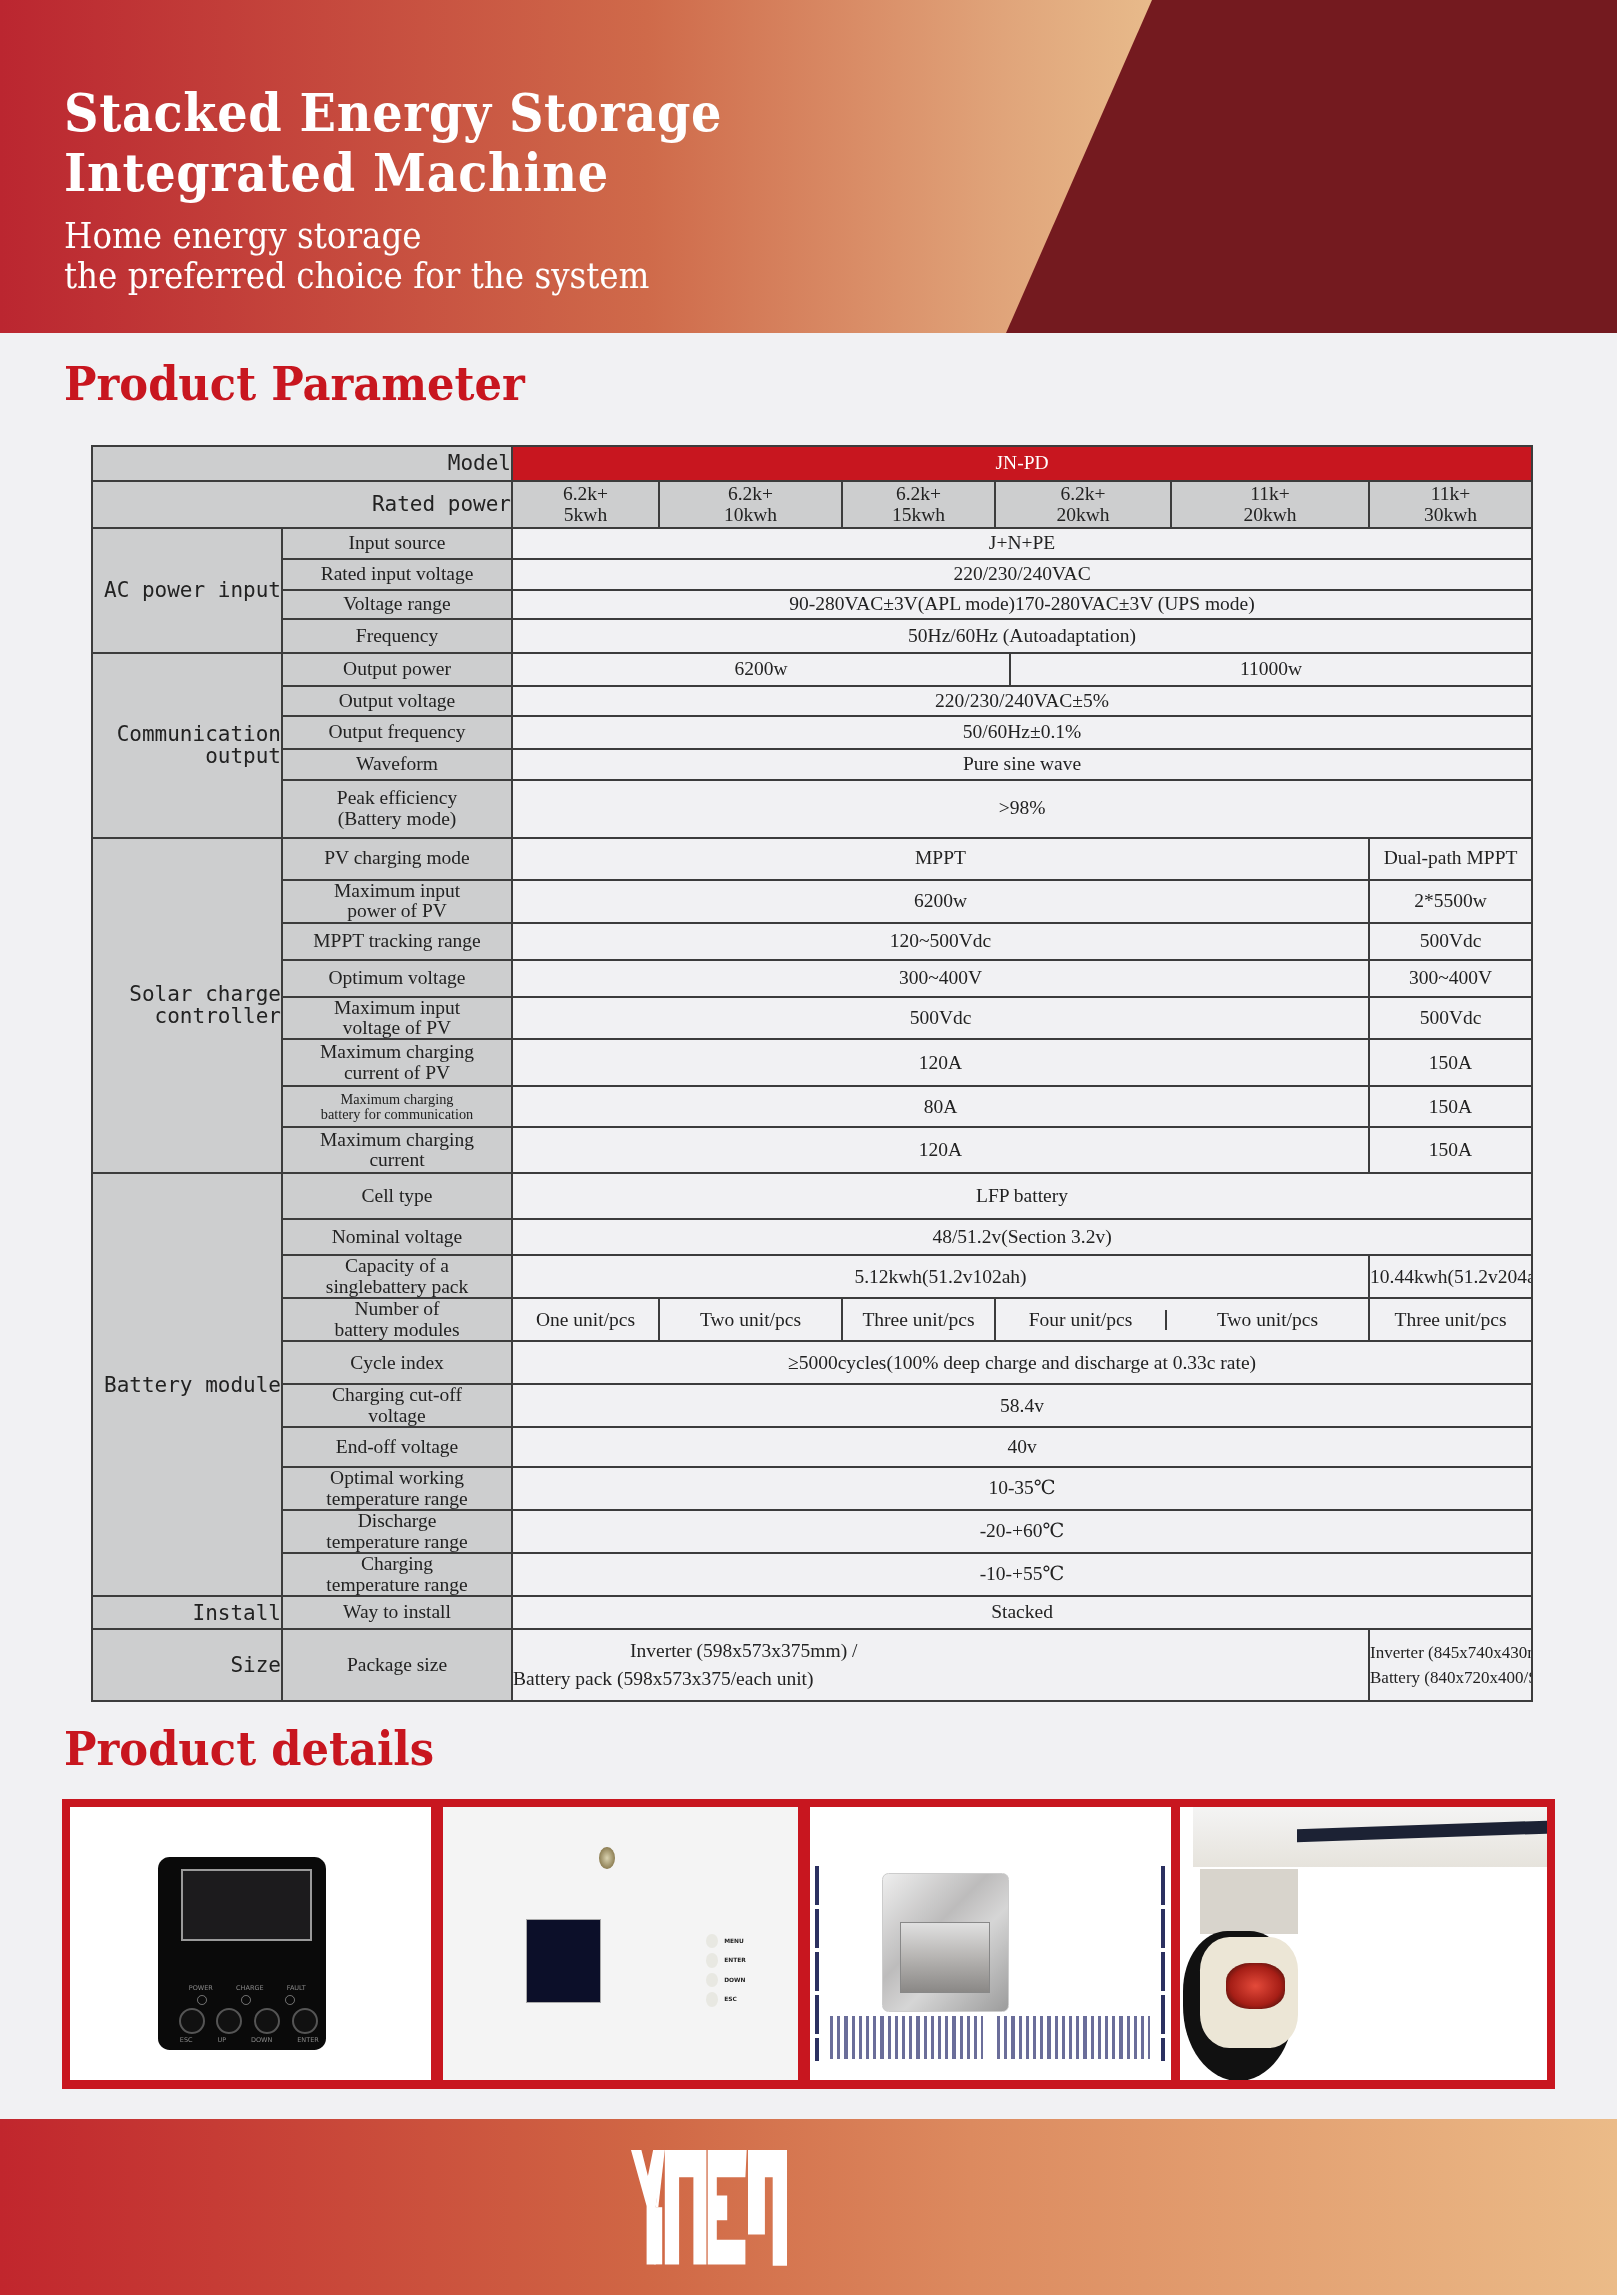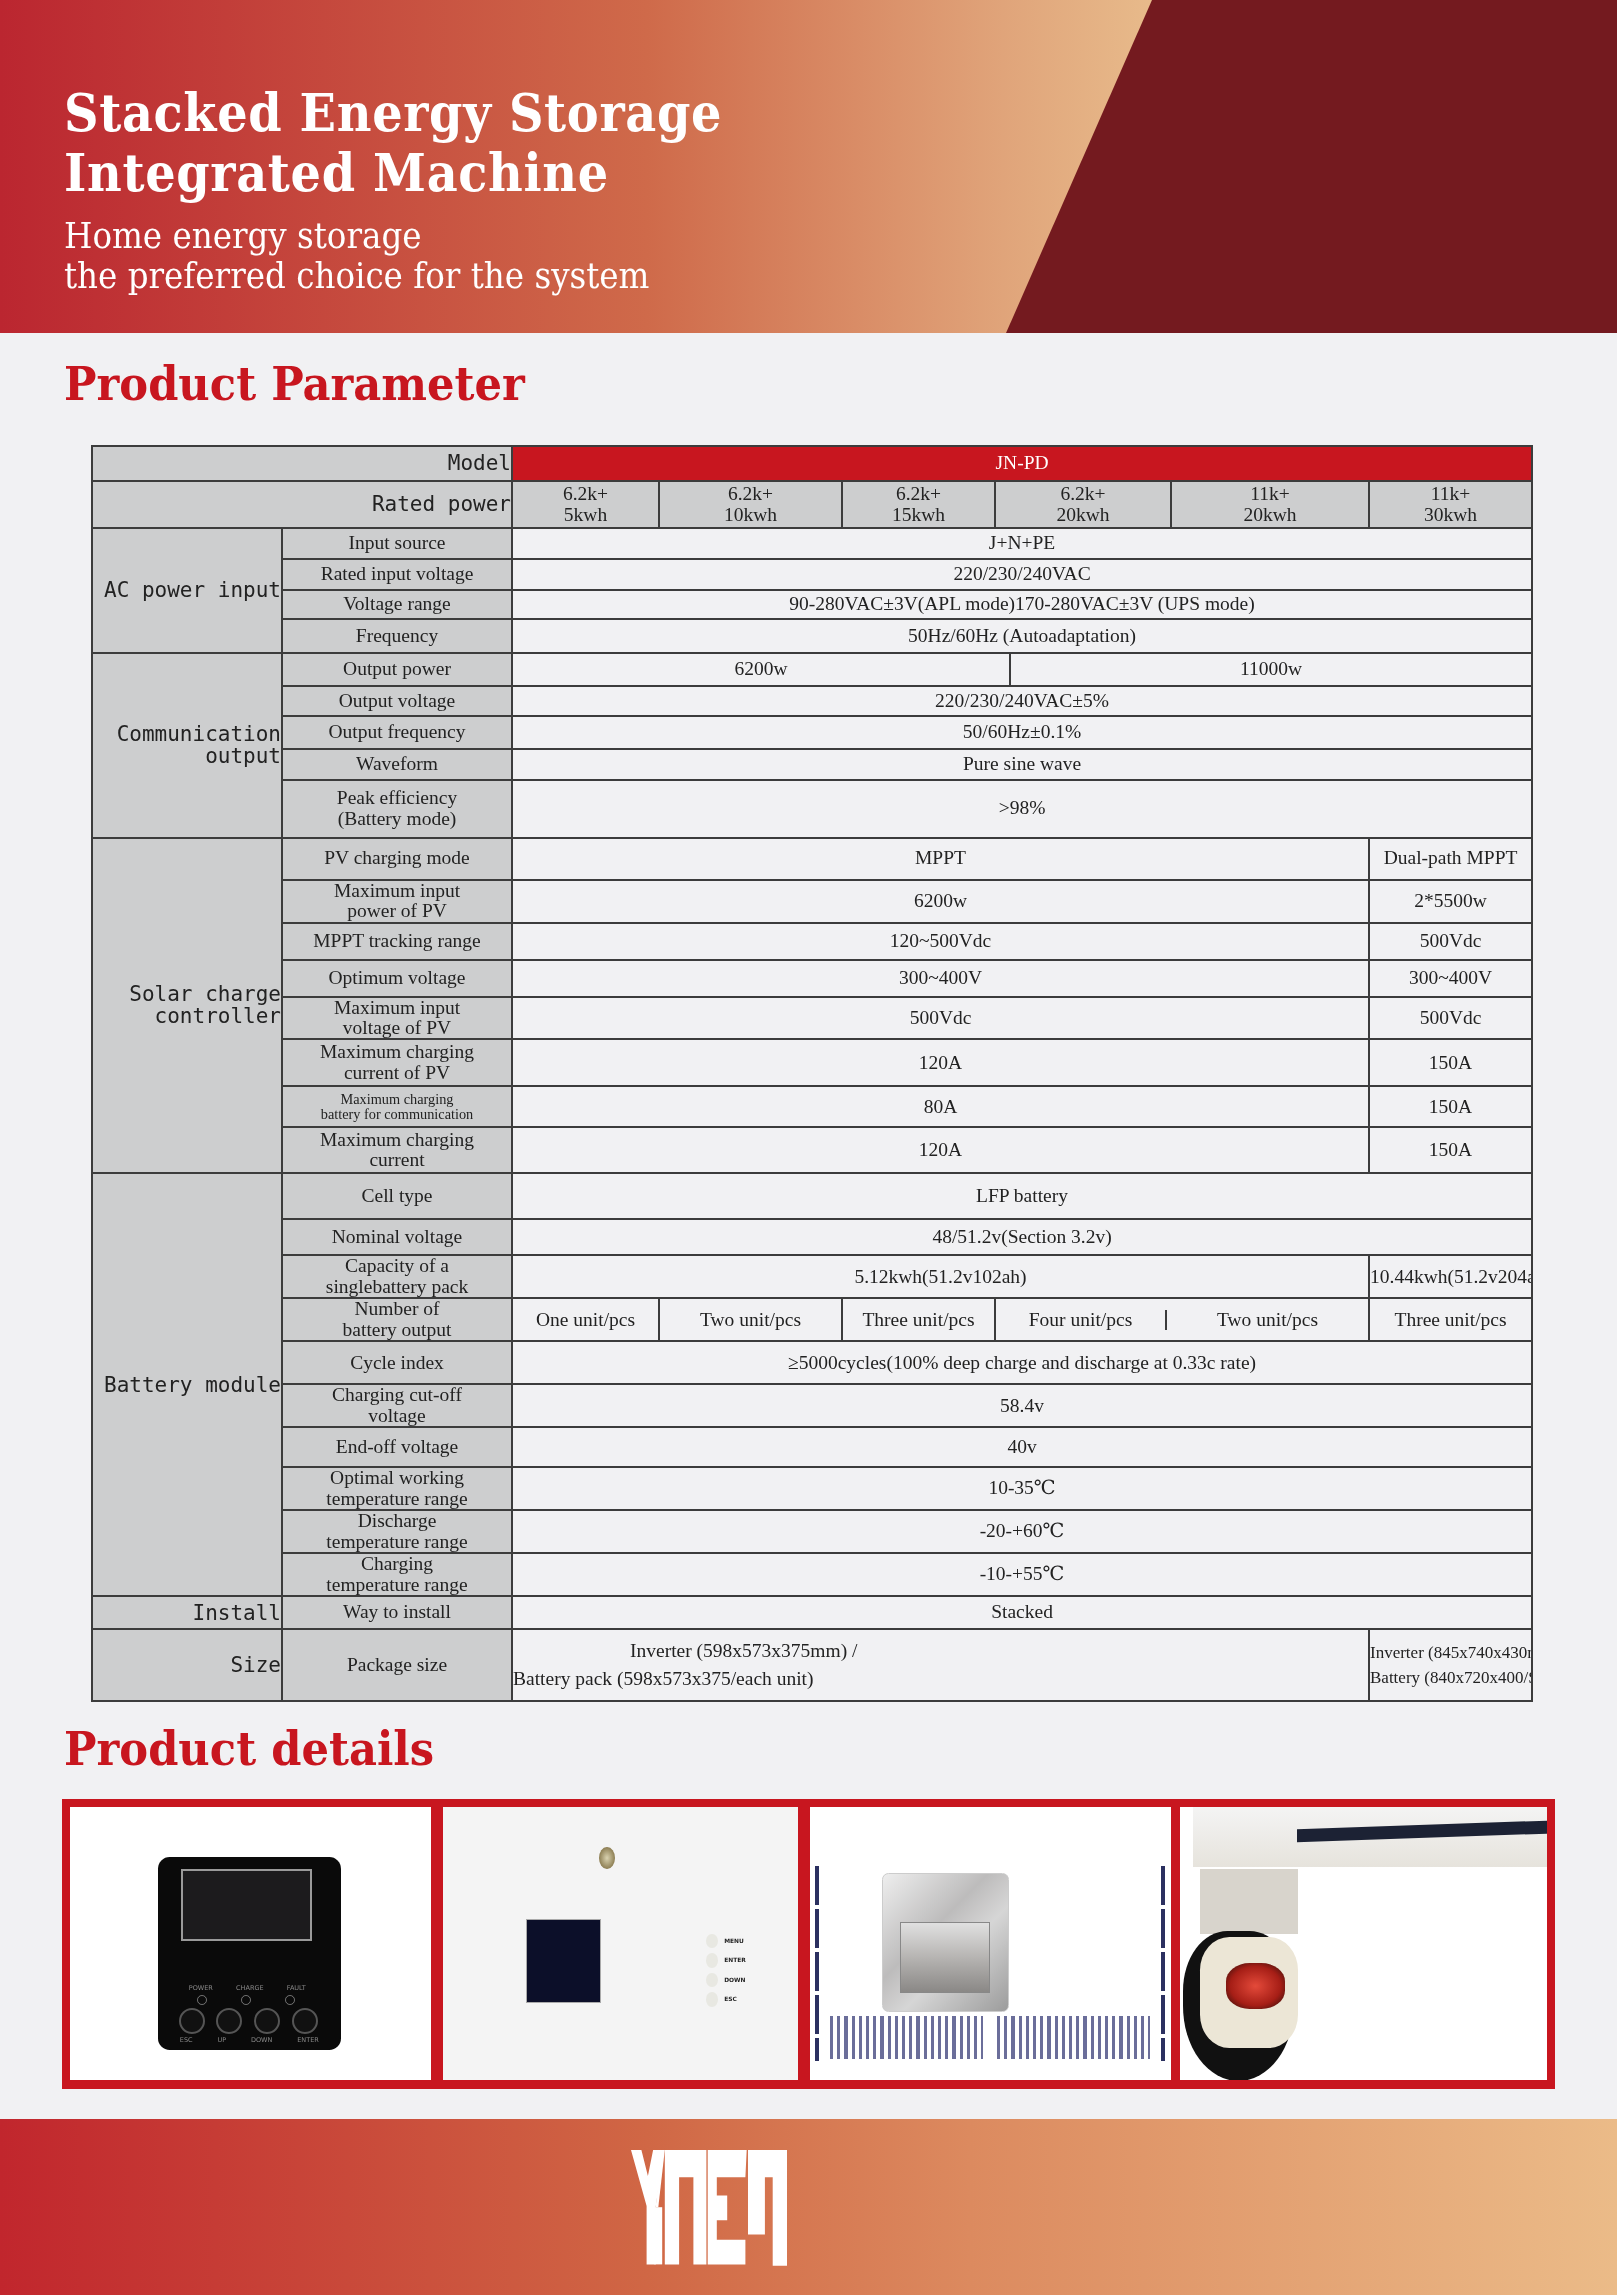--- a/index.html
+++ b/index.html
@@ -215,21 +215,21 @@
     <td class="g lbl two">
           <div>Capacity of a</div>
           <div>singlebattery pack</div>
         </td>
     <td colspan="6">5.12kwh(51.2v102ah)</td>
     <td>10.44kwh(51.2v204ah)</td>
   </tr>
   <tr style="height:36px">
     <td class="g lbl two">
           <div>Number of</div>
-          <div>battery output</div>
+          <div>battery modules</div>
         </td>
     <td>One unit/pcs</td>
     <td>Two unit/pcs</td>
     <td>Three unit/pcs</td>
     <td colspan="3" style="padding:0">
       <div style="display:flex;height:100%">
             <div style="flex:0 0 169px;display:flex;align-items:center;justify-content:center;">Four unit/pcs</div>
             <div style="flex:1;border-left:2px solid #3c3c3c;display:flex;align-items:center;justify-content:center;">Two unit/pcs</div>
           </div>
     </td>
@@ -293,21 +293,21 @@
         </td>
   </tr>
 </tbody>
   </table>
 
 <div class="section-title" style="top:1721px;">Product details</div>
 
 <div class="gallery">
 
   <div class="gcell" style="left:7.8px;width:361px;">
-    <div style="position:absolute;left:88px;top:50px;width:183px;height:193px;background:#0a0a0a;border-radius:11.7px;">
+    <div style="position:absolute;left:88px;top:50px;width:168px;height:193px;background:#0a0a0a;border-radius:11.7px;">
       <div style="position:absolute;left:23px;top:12.4px;width:127px;height:68px;background:#1c1b1d;border:2.6px solid #9a9a9a;"></div>
       <div style="position:absolute;left:31px;top:127px;width:117px;display:flex;justify-content:space-between;color:#888;font-size:6.5px;font-family:'DejaVu Sans',sans-serif;">
         <span>POWER</span>
           <span>CHARGE</span>
           <span>FAULT</span>
       </div>
       <div style="position:absolute;left:39px;top:138px;width:98px;display:flex;justify-content:space-between;">
         <span style="width:7.8px;height:7.8px;border:1.3px solid #777;border-radius:50%;"></span>
           <span style="width:7.8px;height:7.8px;border:1.3px solid #777;border-radius:50%;"></span>
           <span style="width:7.8px;height:7.8px;border:1.3px solid #777;border-radius:50%;"></span>

